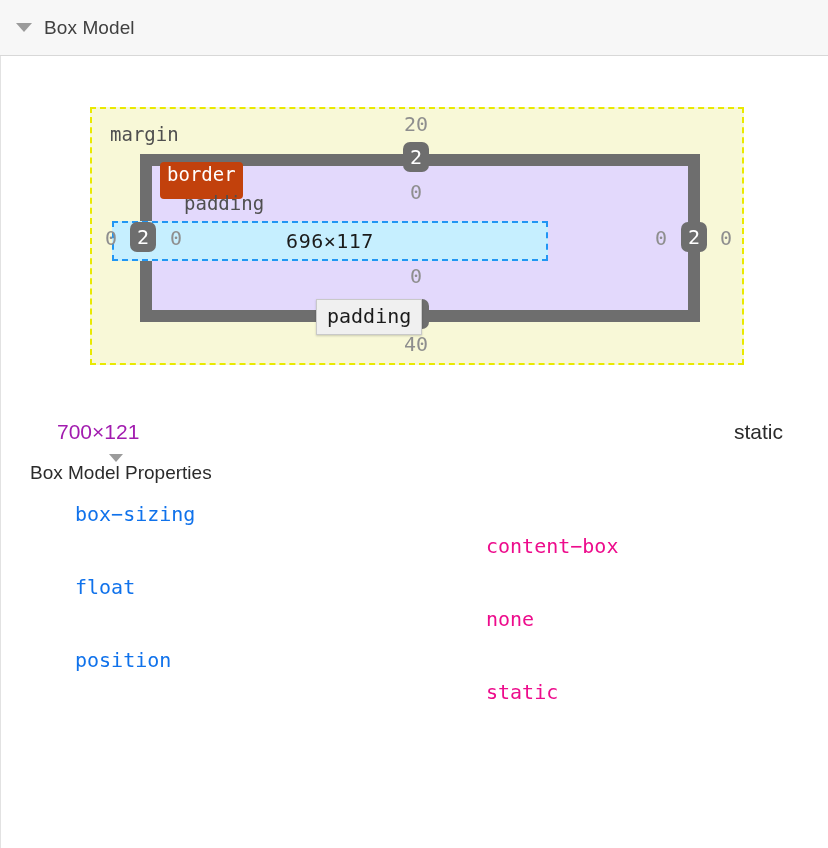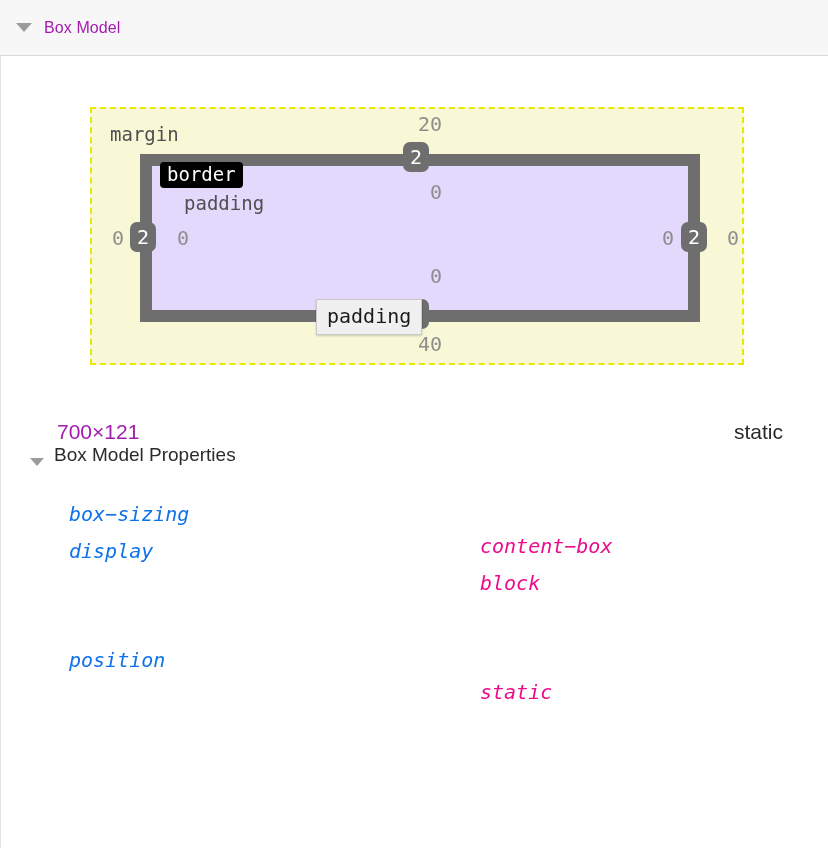--- a/index.html
+++ b/index.html
@@ -23,21 +23,21 @@
   }
   .tri {
     width: 0; height: 0;
     border-left: 8px solid transparent;
     border-right: 8px solid transparent;
     border-top: 9px solid #9b9b9b;
     margin-right: 12px;
     flex: 0 0 auto;
   }
   .panel-header .title {
-    font-size: 16px; color: #a21caf; letter-spacing: .1px;
+    font-size: 19px; color: #404040; letter-spacing: .1px;
   }
 
   
   .left-rail {
     position: absolute; left: 0; top: 56px; width: 1px; height: 792px;
     background: #e2e2e2;
   }
 
   
   .bm-wrap { position: absolute; left: 0; top: 56px; width: 828px; height: 350px; }
@@ -58,43 +58,43 @@
   .lbl-margin { left: 18px; top: 14px; }
 
   .border-box {
     position: absolute; left: 48px; top: 45px;
     width: 560px; height: 168px;
     border: 12px solid #6e6e6e;
     background: #e3d9fc;
   }
   .lbl-border {
     left: 8px; top: -4px;
-    background: #000000; color: #ffffff;
-    padding: 1px 7px 3px 7px; border-radius: 4px;
+    background: #c2410c; color: #ffffff;
+    padding: 1px 7px 14px 7px; border-radius: 4px;
   }
   .lbl-padding { left: 32px; top: 26px; }
 
   .content-box {
     position: absolute; left: 112px; top: 165px;
     width: 436px; height: 40px;
     background: #c6efff;
     border: 2px dashed #2196f3;
     display: flex; align-items: center; justify-content: center;
   }
   .content-size {
     font-family: "DejaVu Sans Mono", monospace;
     font-size: 20px; color: #1b1b1b; letter-spacing: .5px;
   }
 
   
   .num {
     position: absolute;
     font-family: "DejaVu Sans Mono", monospace;
     font-size: 20px; color: #8e8e8e;
-    text-align: right; white-space: nowrap;
+    text-align: center; white-space: nowrap;
   }
   .badge {
     position: absolute;
     width: 26px; height: 30px;
     background: #6e6e6e; color: #fff;
     border-radius: 7px;
     font-family: "DejaVu Sans Mono", monospace;
     font-size: 20px;
     display: flex; align-items: center; justify-content: center;
     z-index: 5;
@@ -137,34 +137,34 @@
     position: absolute; left: 57px; top: 0;
     font-size: 21px; color: #a21caf;
   }
   .summary .pos {
     position: absolute; right: 45px; top: 0;
     font-size: 21px; color: #2b2b2b;
   }
 
   
   .props-header {
-    position: absolute; left: 30px; top: 444px;
-    display: flex; align-items: flex-end;
+    position: absolute; left: 30px; top: 454px;
+    display: flex; align-items: center; flex-direction: column;
   }
   .props-header .tri2 {
     width: 0; height: 0;
     border-left: 7px solid transparent;
     border-right: 7px solid transparent;
     border-top: 8px solid #9b9b9b;
     margin-right: 10px;
   }
   .props-header .ptitle { font-size: 19px; color: #2b2b2b; }
 
   .prop-row {
-    position: absolute; left: 12px; width: 708px; height: 36px; font-style: italic;
+    position: absolute; left: 18px; width: 708px; height: 36px;
   }
   .prop-name {
     position: absolute; left: 57px; top: 0;
     font-family: "DejaVu Sans Mono", monospace;
     font-size: 20px; color: #1072eb;
     white-space: nowrap;
   }
   .prop-value {
     position: absolute; left: 468px; top: 0;
     font-family: "DejaVu Sans Mono", monospace;
@@ -188,20 +188,23 @@
 
     <div class="margin-box">
       <div class="region-label lbl-margin">margin</div>
 
       <div class="border-box">
         <div class="region-label lbl-border">border</div>
         <div class="region-label lbl-padding">padding</div>
       </div>
     </div>
 
+    <div class="content-box">
+      <span class="content-size">696×117</span>
+    </div>
 
     <div class="num n-mt">20</div>
     <div class="badge b-bt">2</div>
     <div class="num n-pt">0</div>
     <div class="num n-pb">0</div>
     <div class="badge b-bb">2</div>
     <div class="num n-mb">40</div>
 
     <div class="num n-ml">0</div>
     <div class="badge b-bl">2</div>
@@ -220,22 +223,22 @@
 
   <div class="props-header">
     <div class="tri2"></div>
     <div class="ptitle">Box Model Properties</div>
   </div>
 
   <div class="prop-row" style="top:502px">
     <div class="prop-name">box−sizing</div>
     <div class="prop-value">content−box</div>
   </div>
-  <div class="prop-row" style="top:539px">
-    <div class="prop-name">display</div>
-    <div class="prop-value">block</div>
+  <div class="prop-row" style="top:575px">
+    <div class="prop-name">float</div>
+    <div class="prop-value">none</div>
   </div>
   <div class="prop-row" style="top:648px">
     <div class="prop-name">position</div>
     <div class="prop-value">static</div>
   </div>
 
 </div>
 
 </body></html>

